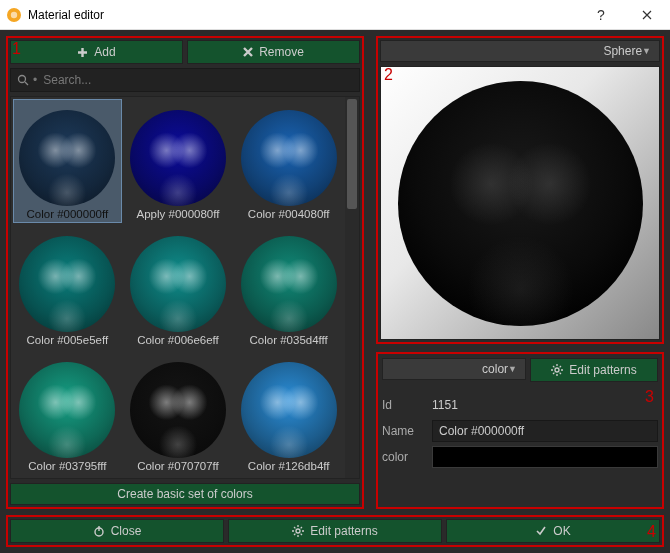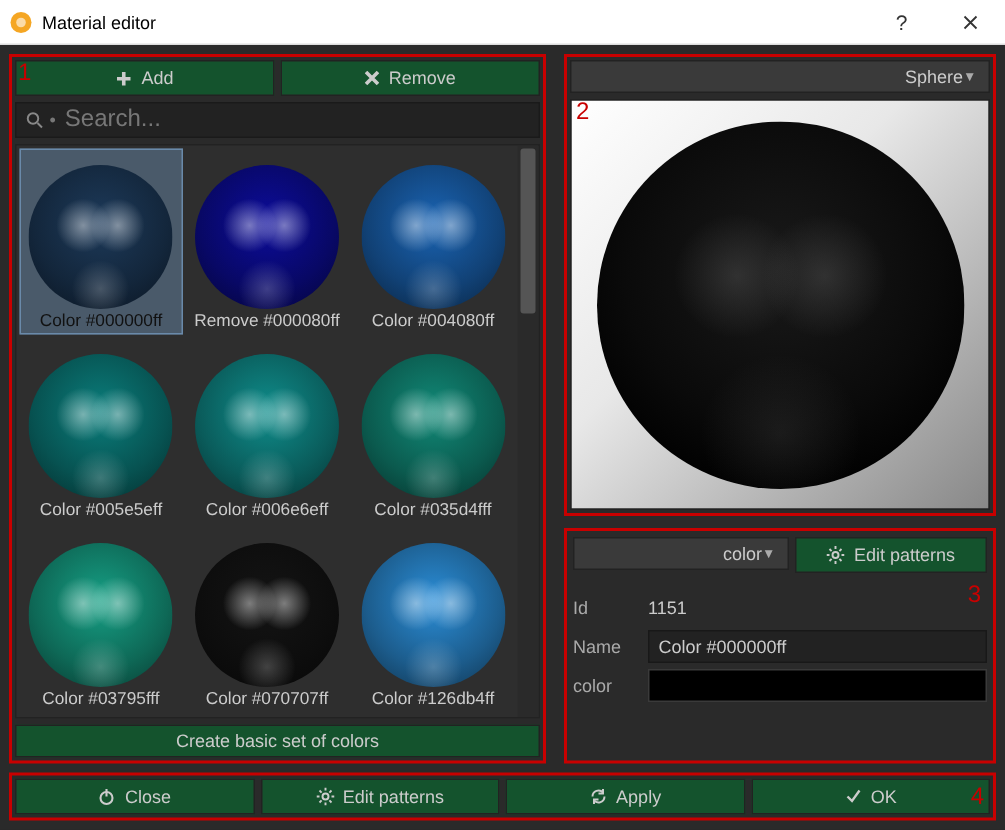--- a/index.html
+++ b/index.html
@@ -95,21 +95,21 @@
     padding: 0 6px;
     color: #777;
     margin-bottom: 4px;
   }
   .searchrow input {
     flex: 1;
     background: transparent;
     border: none;
     outline: none;
     color: #ccc;
-    font-size: 16px;
+    font-size: 12px;
     margin-left: 6px;
   }
   .searchrow input::placeholder { color: #777; }
 
   .grid-wrap {
     flex: 1;
     background: #2e2e2e;
     border: 1px solid #222;
     display: flex;
     overflow: hidden;
@@ -331,21 +331,21 @@
       </div>
 
       <div class="grid-wrap">
         <div class="material-grid" id="material-grid">
             <div class="mat-item selected">
               <div class="mat-sphere" style="background: radial-gradient(circle at 38% 42%, rgba(255, 255, 255, 0.45) 0%, rgba(255, 255, 255, 0) 22%), radial-gradient(circle at 62% 42%, rgba(255, 255, 255, 0.45) 0%, rgba(255, 255, 255, 0) 22%), radial-gradient(circle at 50% 86%, rgba(255, 255, 255, 0.22) 0%, rgba(255, 255, 255, 0) 20%), radial-gradient(circle at 50% 40%, rgb(29, 58, 90) 0%, rgb(19, 38, 59) 60%, rgb(10, 20, 32) 100%);"></div>
               <div class="mat-label">Color #000000ff</div>
             </div>
             <div class="mat-item">
               <div class="mat-sphere" style="background: radial-gradient(circle at 38% 42%, rgba(255, 255, 255, 0.45) 0%, rgba(255, 255, 255, 0) 22%), radial-gradient(circle at 62% 42%, rgba(255, 255, 255, 0.45) 0%, rgba(255, 255, 255, 0) 22%), radial-gradient(circle at 50% 86%, rgba(255, 255, 255, 0.22) 0%, rgba(255, 255, 255, 0) 20%), radial-gradient(circle at 50% 40%, rgb(12, 12, 155) 0%, rgb(8, 8, 101) 60%, rgb(4, 4, 54) 100%);"></div>
-              <div class="mat-label">Remove #000080ff</div>
+              <div class="mat-label">Apply #000080ff</div>
             </div>
             <div class="mat-item">
               <div class="mat-sphere" style="background: radial-gradient(circle at 38% 42%, rgba(255, 255, 255, 0.45) 0%, rgba(255, 255, 255, 0) 22%), radial-gradient(circle at 62% 42%, rgba(255, 255, 255, 0.45) 0%, rgba(255, 255, 255, 0) 22%), radial-gradient(circle at 50% 86%, rgba(255, 255, 255, 0.22) 0%, rgba(255, 255, 255, 0) 20%), radial-gradient(circle at 50% 40%, rgb(26, 100, 180) 0%, rgb(17, 65, 117) 60%, rgb(9, 35, 63) 100%);"></div>
               <div class="mat-label">Color #004080ff</div>
             </div>
             <div class="mat-item">
               <div class="mat-sphere" style="background: radial-gradient(circle at 38% 42%, rgba(255, 255, 255, 0.45) 0%, rgba(255, 255, 255, 0) 22%), radial-gradient(circle at 62% 42%, rgba(255, 255, 255, 0.45) 0%, rgba(255, 255, 255, 0) 22%), radial-gradient(circle at 50% 86%, rgba(255, 255, 255, 0.22) 0%, rgba(255, 255, 255, 0) 20%), radial-gradient(circle at 50% 40%, rgb(10, 126, 124) 0%, rgb(7, 82, 81) 60%, rgb(4, 44, 43) 100%);"></div>
               <div class="mat-label">Color #005e5eff</div>
             </div>
             <div class="mat-item">
@@ -448,28 +448,19 @@
             <g stroke="#ccc" stroke-width="1.3">
               <path d="M6 0v2M6 10v2M0 6h2M10 6h2M2 2l1.4 1.4M8.6 8.6L10 10M10 2L8.6 3.4M3.4 8.6L2 10"></path>
             </g>
           </svg>
       </span>
       <span>Edit patterns</span>
     </div>
     <div class="btn">
       <span class="icon">
         <svg width="12" height="12" viewBox="0 0 12 12">
-            <path d="M2 6a4 4 0 0 1 7-2.6M10 6a4 4 0 0 1-7 2.6" stroke="#ccc" stroke-width="1.3" fill="none"></path>
-            <path d="M9 1v3H6M3 11V8h3" stroke="#ccc" stroke-width="1.3" fill="none"></path>
-          </svg>
-      </span>
-      <span>Apply</span>
-    </div>
-    <div class="btn">
-      <span class="icon">
-        <svg width="12" height="12" viewBox="0 0 12 12">
             <path d="M2 6l3 3 5-7" stroke="#ccc" stroke-width="1.6" fill="none"></path>
           </svg>
       </span>
       <span>OK</span>
     </div>
   </div>
 </div>
 
 </body></html>

